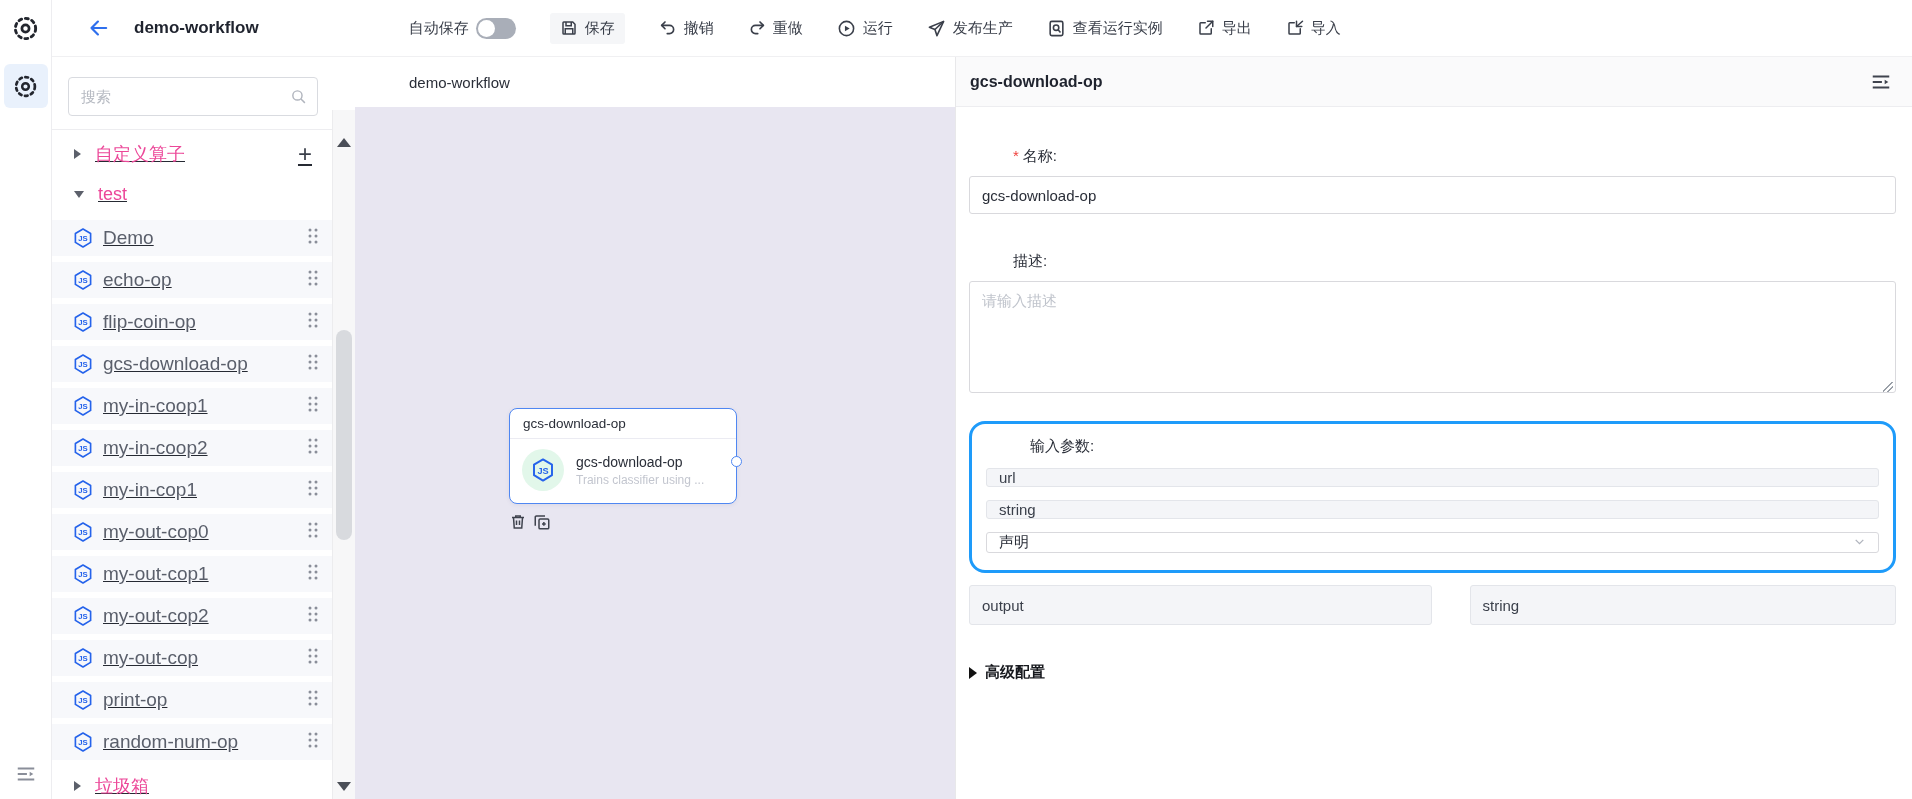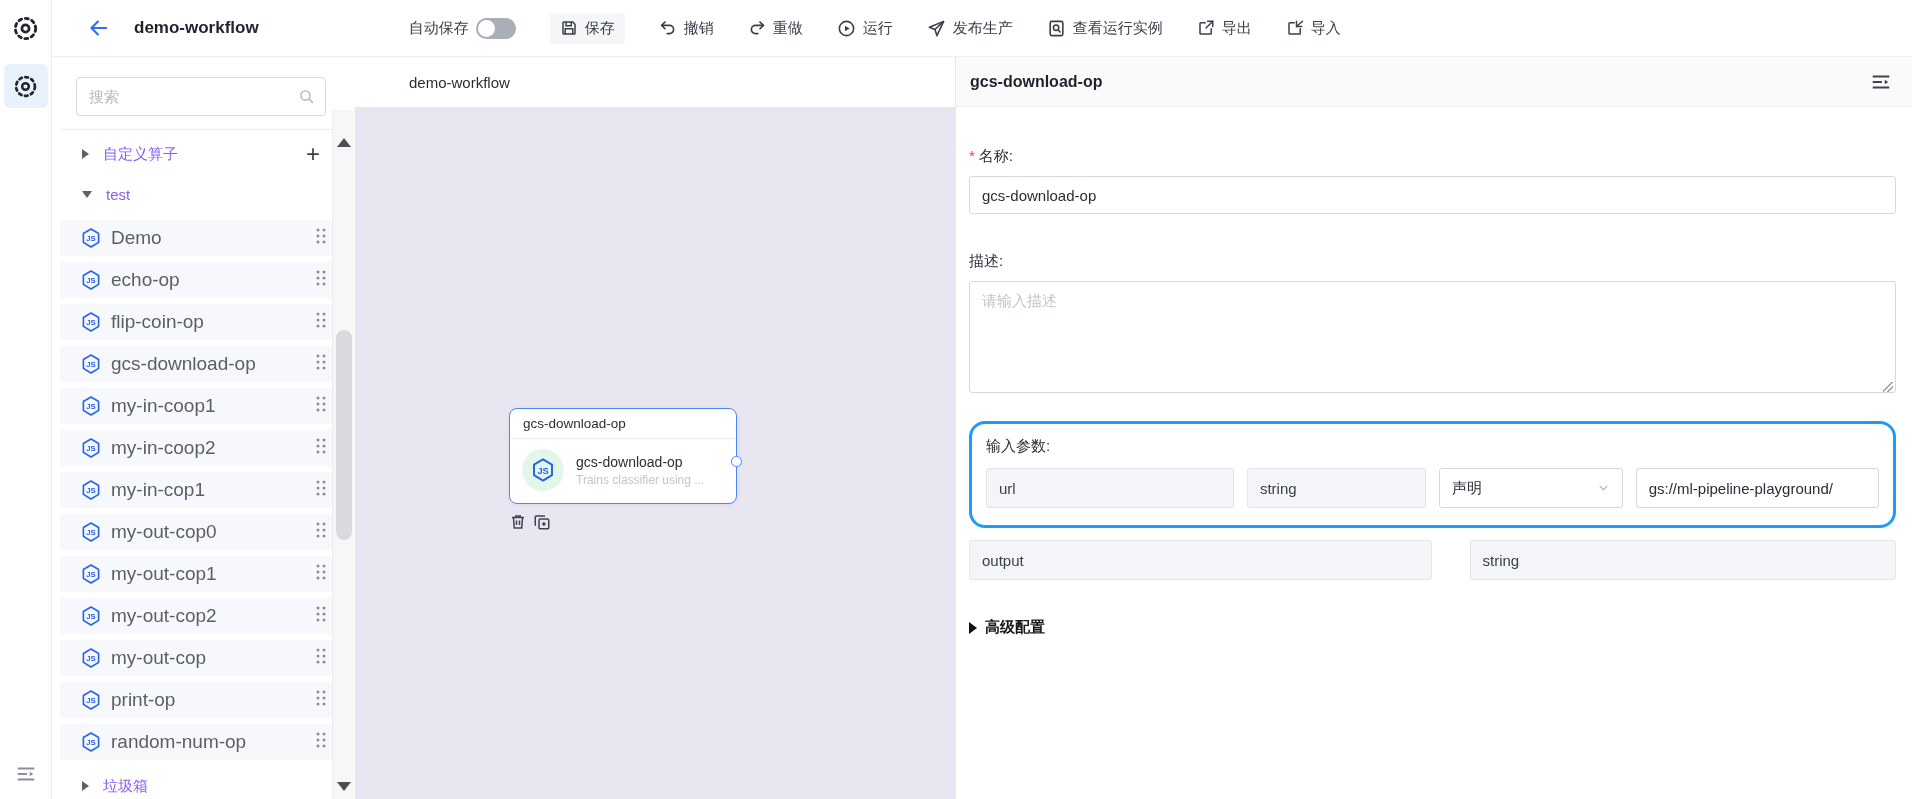--- a/index.html
+++ b/index.html
@@ -20,34 +20,34 @@
   .back-btn { margin-left:34px; color:#2f6fed; display:flex; cursor:pointer; }
   .doc-title { margin-left:26px; font-size:17px; font-weight:bold; color:#1f232e; }
   .toolbar { margin-left:150px; display:flex; align-items:center; gap:34px; font-size:15px; color:#3a3f4a; }
   .tool { display:flex; align-items:center; gap:7px; cursor:pointer; white-space:nowrap; }
   .tool svg { flex:none; }
   .toggle { width:40px; height:21px; border-radius:11px; background:#a9aeb8; position:relative; cursor:pointer; }
   .toggle .knob { position:absolute; left:2px; top:2px; width:17px; height:17px; border-radius:50%; background:#fff; }
   .save-bg { background:#f5f6f8; padding:6px 10px; border-radius:3px; }
 
   
-  .sidebar { position:absolute; left:60px; top:57px; width:280px; bottom:0; background:#fff; }
+  .sidebar { position:absolute; left:52px; top:57px; width:280px; bottom:0; background:#fff;text-decoration:underline; }
   .search-wrap { position:relative; margin:20px 14px 0 16px; }
   .search-input { width:100%; height:39px; border:1px solid #d9dbe0; border-radius:4px;
     padding:0 34px 0 12px; font-size:15px; color:#2a2e38; outline:none;
     font-family:"Liberation Sans",sans-serif; }
   .search-input::placeholder { color:#b6bac2; }
   .search-icon { position:absolute; right:11px; top:11px; color:#b0b4bd; }
   .side-divider { border-bottom:1px solid #ededf0; margin-top:13px; }
   .tree { margin-top:4px; }
   .group-row { height:40px; display:flex; align-items:center; padding:0 14px 0 22px; cursor:pointer; }
   .caret { width:0; height:0; margin-right:14px; }
   .caret.right { border-top:5px solid transparent; border-bottom:5px solid transparent; border-left:7px solid #5c606b; }
   .caret.down { border-left:5px solid transparent; border-right:5px solid transparent; border-top:7px solid #5c606b; }
-  .group-label { font-size:15px; color:#8b5cf6; flex:1; }
+  .group-label { font-size:18px; color:#ec4899; flex:1; }
   .plus-btn { font-size:24px; color:#3a3f4a; cursor:pointer; line-height:20px; padding:0 6px; }
   .op-item { height:36px; margin:6px 0; background:#f7f8fb; display:flex; align-items:center;
     padding:0 12px 0 20px; cursor:pointer; }
   .op-icon { flex:none; width:22px; height:22px; margin-right:9px; color:#2563eb; }
   .op-label { flex:1; font-size:19px; color:#5a5f6b; white-space:nowrap; overflow:hidden; }
   .drag-handle { flex:none; color:#8a8e99; cursor:grab; }
 
   
   .side-scroll { position:absolute; left:332px; top:110px; width:23px; bottom:0; background:#f7f7f8;
     border-left:1px solid #ececee; }
@@ -76,34 +76,34 @@
   .node-tools span { cursor:pointer; display:flex; }
 
   
   .panel { position:absolute; left:955px; top:57px; right:0; bottom:0; background:#fff;
     border-left:1px solid #e8e8ea; }
   .panel-header { height:50px; background:#fafafb; border-bottom:1px solid #ededf0;
     display:flex; align-items:center; padding:0 20px 0 14px; }
   .panel-title { flex:1; font-size:16px; font-weight:bold; color:#1f232e; }
   .panel-collapse { color:#3f434e; cursor:pointer; display:flex; }
   .panel-body { padding:40px 16px 0 13px; }
-  .field-label { font-size:15px; color:#2a2e38; }
+  .field-label { font-size:15px; color:#2a2e38;margin-left:44px; }
   .req { color:#f0403c; margin-right:4px; }
   .text-input { width:100%; height:38px; border:1px solid #d9d9dd; border-radius:3px; padding:0 12px;
     font-size:15px; color:#2a2e38; outline:none; background:#fff; font-family:"Liberation Sans",sans-serif; }
   .desc-label { margin-top:38px; }
   .desc-wrap { position:relative; margin-top:10px; }
   .desc-area { width:100%; height:112px; border:1px solid #d9d9dd; border-radius:3px; padding:10px 12px;
     font-size:15px; color:#2a2e38; outline:none; resize:none; font-family:"Liberation Sans",sans-serif; }
   .desc-area::placeholder { color:#c0c4cc; }
   .resize-grip { position:absolute; right:3px; bottom:5px; width:10px; height:10px; pointer-events:none;
     background:linear-gradient(135deg,transparent 0 45%,#9aa0a8 45% 52%,transparent 52% 70%,#9aa0a8 70% 77%,transparent 77%); }
   .mt10 { margin-top:10px; }
   .params-section { margin-top:24px; border:3px solid #1e9bfa; border-radius:16px; padding:13px 14px 17px; }
-  .param-row { display:flex; gap:13px; margin-top:12px; }
+  .param-row { display:flex; gap:13px; margin-top:12px;flex-direction:column; }
   .pfield { height:40px; border-radius:3px; font-size:15px; display:flex; align-items:center;
     padding:0 12px; overflow:hidden; white-space:nowrap; }
   .pfield.disabled { background:#f4f5f8; border:1px solid #e3e5ea; color:#3a3f4a; }
   .pfield.editable { background:#fff; border:1px solid #d9d9dd; color:#2a2e38; }
   .pselect { background:#fff; border:1px solid #d9d9dd; color:#2a2e38; justify-content:space-between; cursor:pointer; }
   .pselect .chev { color:#b0b4bd; }
   .w-name { flex:1.45; } .w-type { flex:1.0; } .w-mode { flex:1.03; } .w-val { flex:1.42; }
   .out-label { margin-top:28px; }
   .out-row { display:flex; gap:38px; margin-top:12px; }
   .w-out1 { flex:1.09; } .w-out2 { flex:1; }
@@ -584,21 +584,20 @@
         <span class="pfield disabled w-name">url</span>
         <span class="pfield disabled w-type">string</span>
         <span class="pfield pselect w-mode">
           <span>声明</span>
           <span class="chev">
             <svg width="13" height="13" viewBox="0 0 24 24" fill="none" stroke="currentColor" stroke-width="2.4">
               <path d="M5 9l7 7 7-7"></path>
             </svg>
           </span>
         </span>
-        <span class="pfield editable w-val">gs://ml-pipeline-playground/</span>
       </div>
     </div>
 
     <div class="out-row">
       <span class="pfield disabled w-out1">output</span>
       <span class="pfield disabled w-out2">string</span>
     </div>
 
     <div class="advanced">
       <span class="adv-caret"></span>

